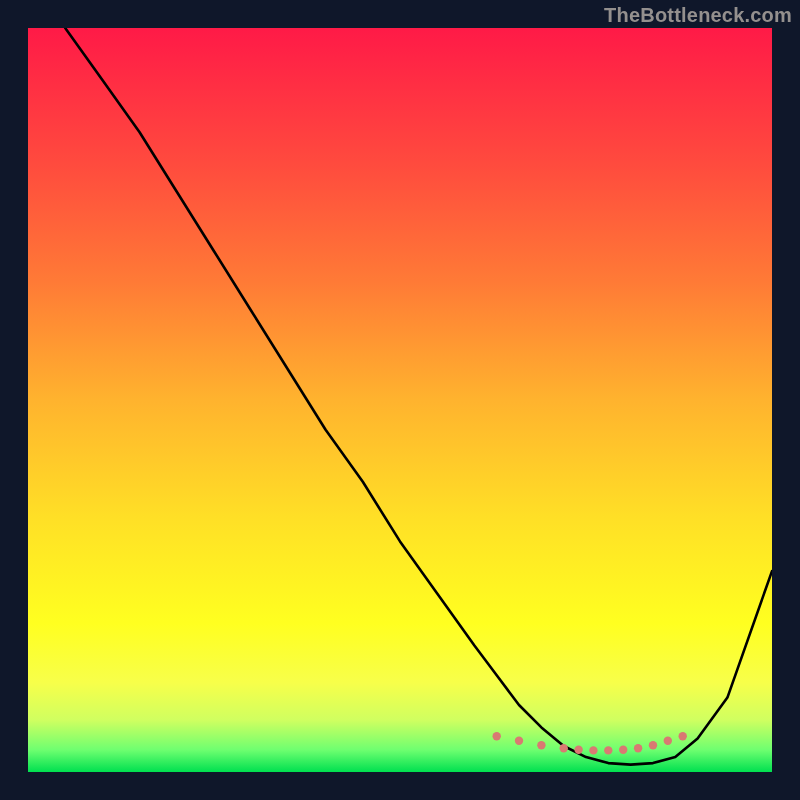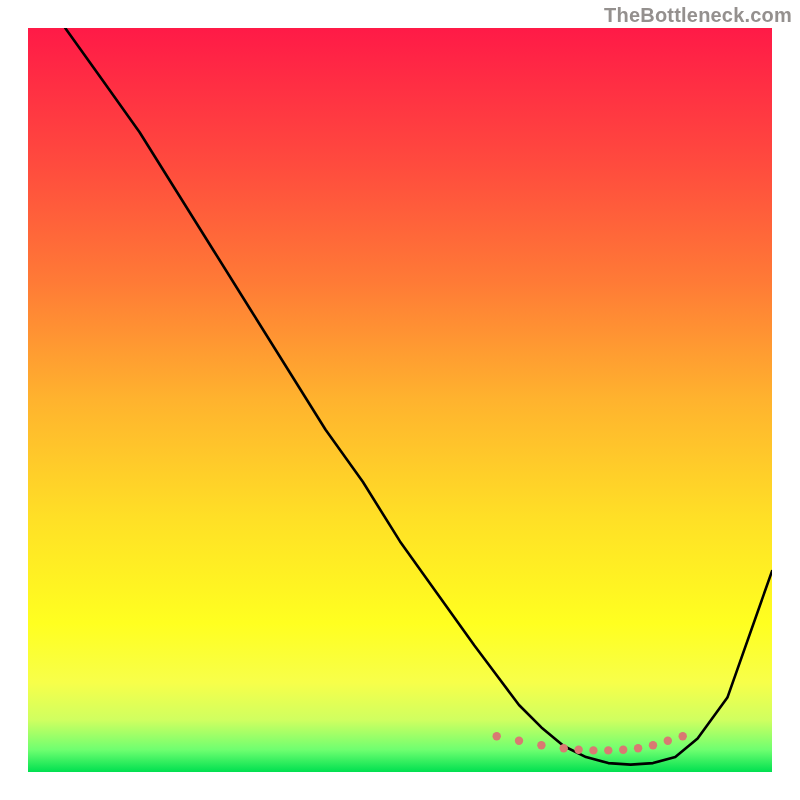--- a/index.html
+++ b/index.html
@@ -9,21 +9,21 @@
     height: 800px;
     background: #000;
     overflow: hidden;
   }
   .frame {
     position: absolute;
     left: 0;
     top: 0;
     width: 800px;
     height: 800px;
-    background: #ffffff;
+    background: #0f172a;
   }
   .plot {
     position: absolute;
     left: 28px;
     top: 28px;
     width: 744px;
     height: 744px;
     background: linear-gradient(to bottom,
       #ff1a47 0%,
       #ff4a3e 18%,

